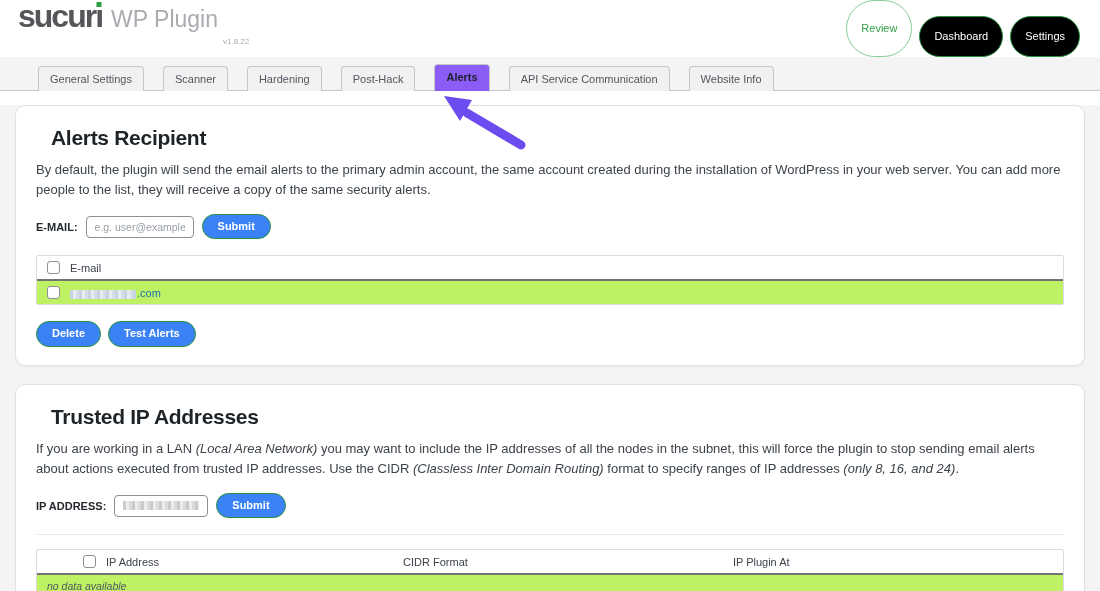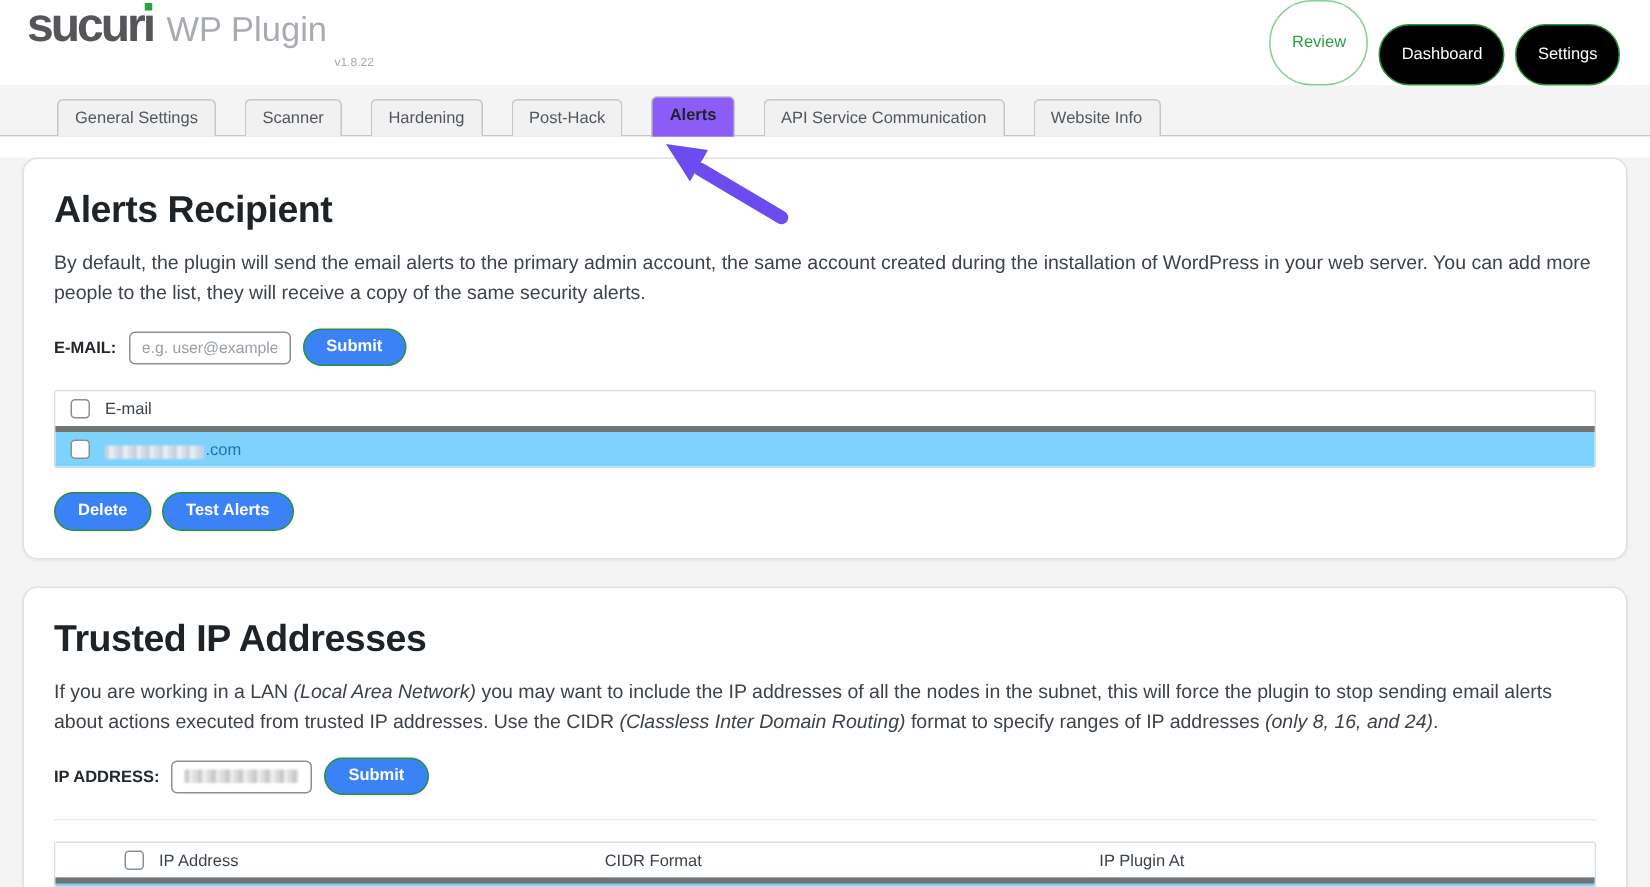--- a/index.html
+++ b/index.html
@@ -55,21 +55,21 @@
   .whiteband { height:14px; background:#fff; }
 
   
   .content { padding-top:0; }
   .card {
     margin:0 15px 18px; background:#fff;
     border:1px solid #e1e1e3; border-radius:10px;
     padding:14px 20px 18px;
     box-shadow:0 1px 2px rgba(0,0,0,0.05);
   }
-  .card h2 { font-size:25px; font-weight:800; color:#1d2327; letter-spacing:-0.3px; margin:6px 0 10px; }
+  .card h2 { font-size:21px; font-weight:800; color:#1d2327; letter-spacing:-0.3px; margin:6px 15px 10px; }
   .desc { font-size:13px; color:#3c434a; line-height:1.55; margin-bottom:14px; }
   .desc i { font-style:italic; }
 
   .form-row { display:flex; align-items:center; gap:8px; margin-bottom:16px; }
   .form-label { font-size:11px; font-weight:700; color:#23282d; }
   .text-input {
     height:22px; border:1px solid #8c8f94; border-radius:4px;
     padding:0 8px; font-size:10.5px; font-family:inherit; color:#3c434a;
     background:#fff;
   }
@@ -77,21 +77,21 @@
   .email-input { width:108px; }
   .ip-input { width:94px; display:flex; align-items:center; }
   .btn-green {
     background:#3b82f6; color:#fff; border:1px solid #28913d;
     border-radius:999px; padding:5px 15px; font-size:11px; font-weight:700;
     font-family:inherit; cursor:pointer; line-height:1.2;
   }
 
   .tbl { border:1px solid #d7dde1; border-radius:2px; }
   .trow { display:flex; align-items:flex-end; padding:5px 10px; min-height:23px; font-size:11px; color:#3c434a; background:#fff; }
-  .trow.alt { border-top:4px solid #737373; background:#7dd3fc; }
+  .trow.alt { border-top:2px solid #737373; background:#bef264; }
   .chk {
     width:13px; height:13px; flex:0 0 13px; border:1px solid #8c8f94;
     border-radius:3px; background:#fff; margin-right:10px; cursor:pointer;
   }
   .redacted {
     display:inline-block; height:9px; border-radius:1px; vertical-align:middle;
     background:repeating-linear-gradient(90deg,#c7d3e2 0 3px,#e8edf4 3px 6px,#d4dde9 6px 9px);
     filter:blur(0.7px);
   }
   .redacted.blue { width:66px; }

